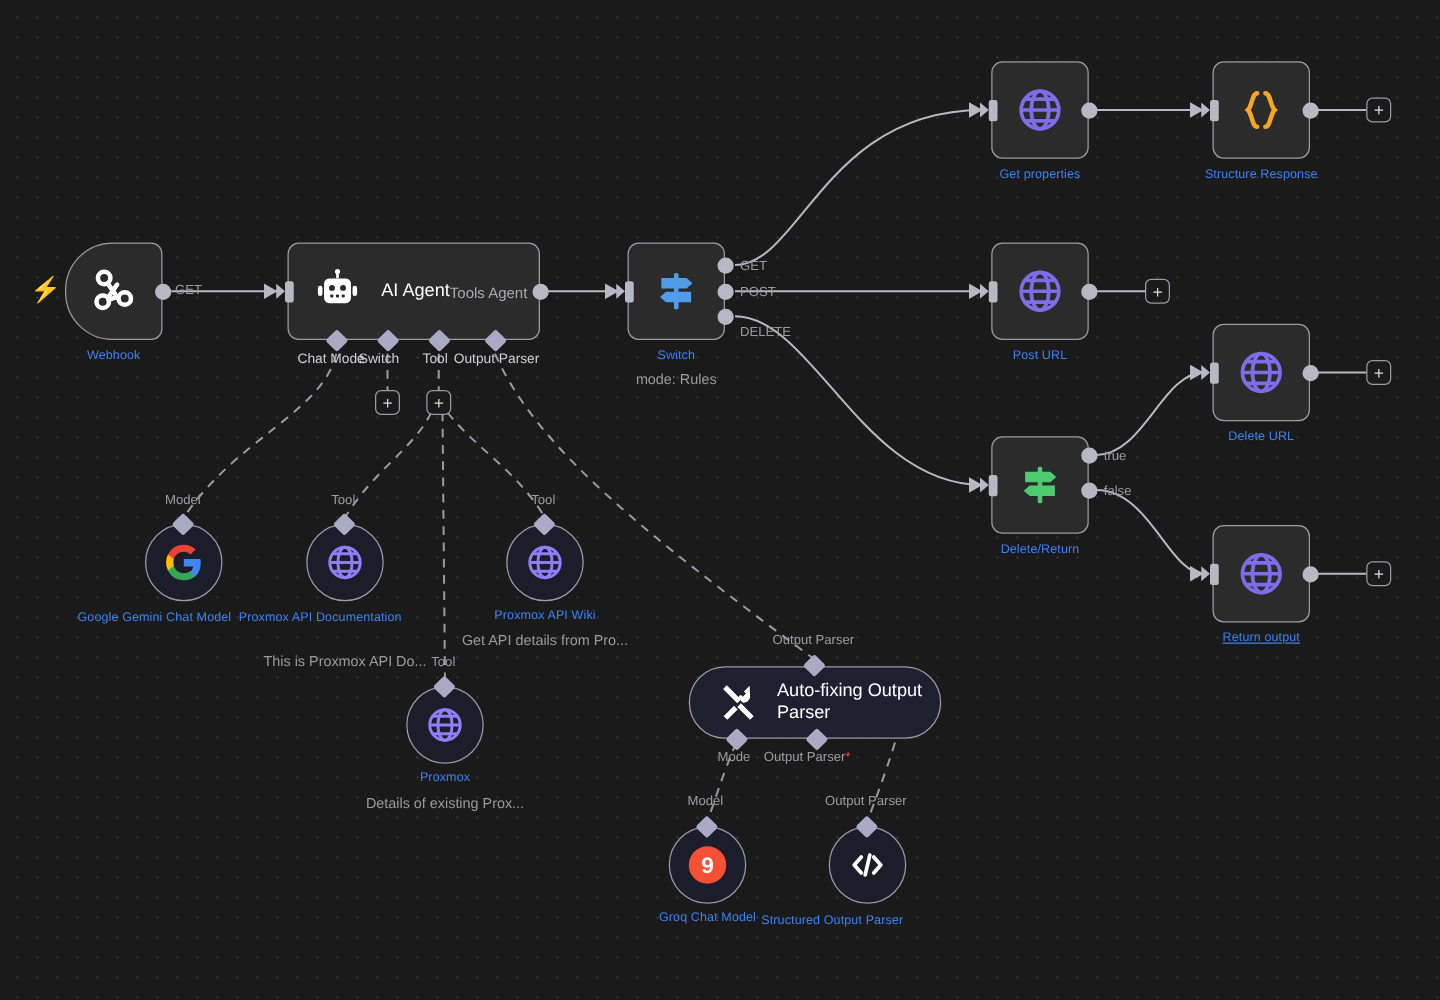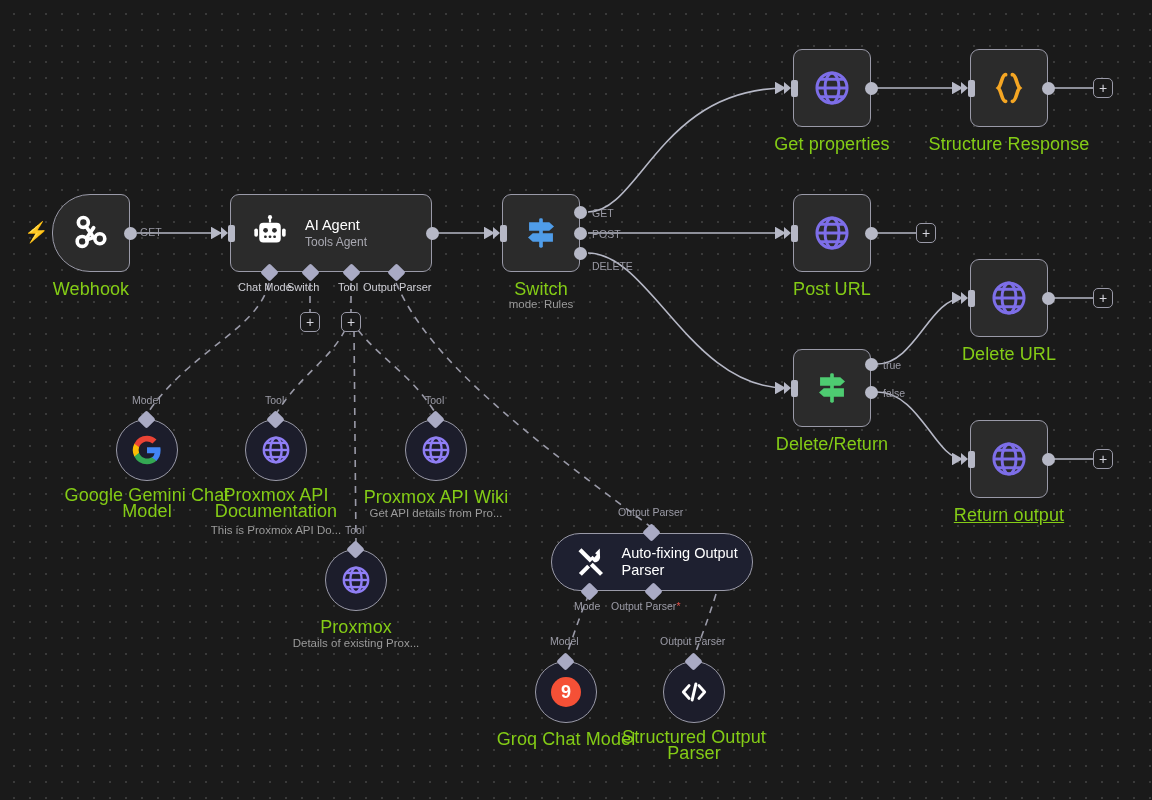--- a/index.html
+++ b/index.html
@@ -39,32 +39,32 @@
     background:#1e2030; border:1px solid #9a9aa8;
     display:flex; align-items:center; padding-left:22px; gap:14px;
   }
   .circ {
     width:62px; height:62px; border-radius:50%;
     background:#1c1d2b; border:1px solid #9a9aa8;
     display:flex; align-items:center; justify-content:center;
   }
   .caption {
     position:absolute; left:50%; transform:translateX(-50%);
-    text-align:center; white-space:nowrap;
-    font-size:18px; color:#84cc16; letter-spacing:.1px;
+    text-align:left; white-space:nowrap;
+    font-size:10px; color:#3b82f6; letter-spacing:.1px;
   }
   .caption.w { width:170px; white-space:normal; line-height:16px; }
   .subcap {
     position:absolute; left:50%; transform:translateX(-50%);
     text-align:center; white-space:nowrap;
     font-size:11.5px; color:#9b9b9b;
   }
   .ntitle { font-size:14.5px; color:#fff; }
   .nsub { font-size:12px; color:#a9a9b2; margin-top:2px; }
-  .ttlwrap { display:flex; flex-direction:column; }
+  .ttlwrap { display:flex; flex-direction:row; }
 
   
   .dot { position:absolute; width:13px; height:13px; border-radius:50%; background:#b6b8c6; }
   .inport { position:absolute; width:7px; height:17px; border-radius:2px; background:#b6b8c6; }
   .inarrow { position:absolute; width:0;height:0;border-left:7px solid #b6b8c6;border-top:6px solid transparent;border-bottom:6px solid transparent; }
   .diamond { position:absolute; width:13px; height:13px; background:#a9aac4; transform:rotate(45deg); border-radius:2px; }
   .plusbtn {
     position:absolute; width:20px; height:20px; border-radius:5px;
     border:1.4px solid #9a9aa8; background:#1a1a1a;
     display:flex; align-items:center; justify-content:center;

